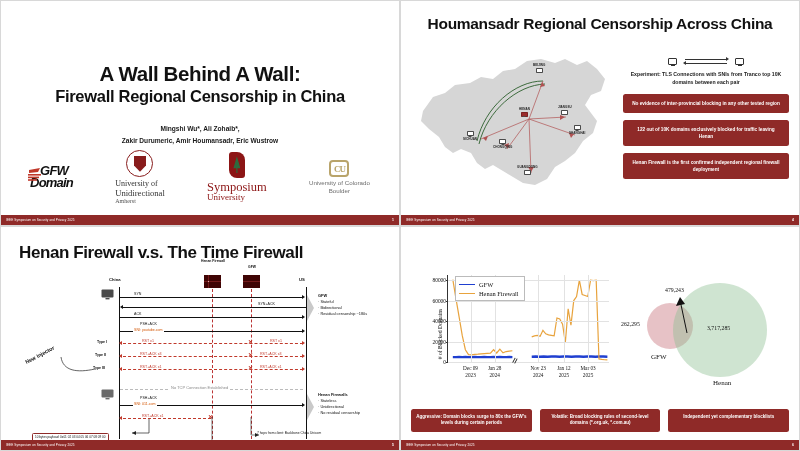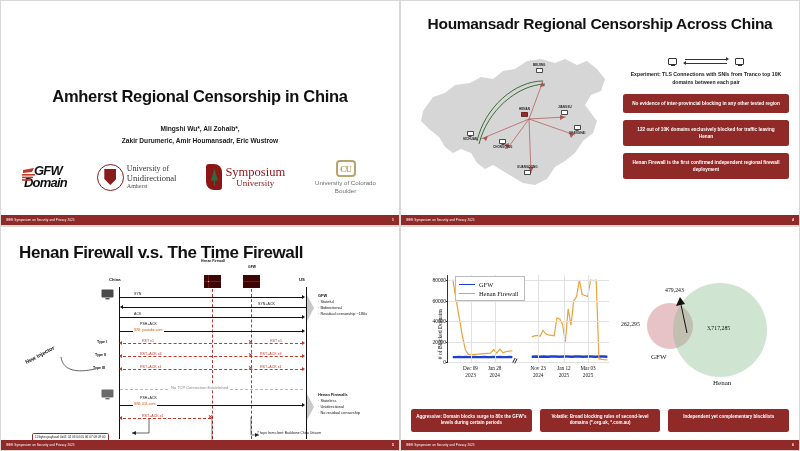--- a/index.html
+++ b/index.html
@@ -49,21 +49,21 @@
     font-size: 6.6px; font-weight: bold; color: #1a1a1a;
   }
   .s1 .authors1 { top: 124px; }
   .s1 .authors2 { top: 136px; }
 
   .logos {
     position: absolute; top: 150px; left: 8px; right: 8px;
     height: 52px;
     display: flex; align-items: center; justify-content: space-around;
   }
-  .logo { display: flex; align-items: center; }
+  .logo { display: flex; align-items: center; flex-direction: column; }
 
   
   .gfw-logo { flex-direction: column; align-items: flex-start; position: relative; }
   .gfw-bars { position: absolute; left: -2px; top: 2px; }
   .gfw-top { font-size: 13px; font-weight: 900; font-style: italic; color: #111;
              letter-spacing: -0.8px; line-height: .95; padding-left: 10px; }
   .gfw-bot { font-size: 13px; font-weight: 900; font-style: italic; color: #111;
              letter-spacing: -0.8px; line-height: .95; }
 
   
@@ -88,21 +88,21 @@
     width: 16px; height: 26px; background: #8c1515;
     border-radius: 3px 8px 3px 8px; position: relative;
     display:flex; align-items:center; justify-content:center;
   }
   .stan-mark::after {
     content:""; width: 7px; height: 17px; background: #2e6b3e;
     clip-path: polygon(50% 0, 100% 70%, 58% 70%, 58% 100%, 42% 100%, 42% 70%, 0 70%);
   }
   .stan-txt { font-family: "Liberation Serif", serif; color: #8c1515; line-height: 1.0; }
   .stan-txt .l1 { font-size: 12.5px; }
-  .stan-txt .l2 { font-size: 9px; text-align: center; }
+  .stan-txt .l2 { font-size: 9px; text-align: left; }
 
   
   .colo { flex-direction: column; align-items: center; gap: 2px; }
   .cu-mark {
     width: 20px; height: 17px; border: 2.2px solid #b9a46a; border-radius: 4px;
     display: flex; align-items: center; justify-content: center;
     font-size: 9px; font-weight: bold; color: #b9a46a;
     font-family: "Liberation Serif", serif; letter-spacing: -1px;
   }
   .colo-txt { font-size: 6.2px; color: #6d6d6d; text-align: center; line-height: 1.15; }
@@ -233,21 +233,22 @@
     flex: 1; background: #8f2a28; color: #fff; border-radius: 2.5px;
     padding: 5px 4px; text-align: center; font-size: 4.5px; font-weight: bold; line-height: 1.5;
   }
 </style>
 </head>
 <body>
 
 <div class="grid">
 
   <div class="slide s1">
-    <div class="subtitle">Amherst Regional Censorship in China</div>
+    <div class="title">A Wall Behind A Wall:</div>
+    <div class="subtitle">Firewall Regional Censorship in China</div>
     <div class="authors1">Mingshi Wu*, Ali Zohaib*,</div>
     <div class="authors2">Zakir Durumeric, Amir Houmansadr, Eric Wustrow</div>
 
     <div class="logos">
       <div class="logo gfw-logo">
         <svg class="gfw-bars" width="14" height="18" viewBox="0 0 14 18">
           <path d="M1 3 L12 1 L10 5 L1 6 Z" fill="#c0392b"></path>
           <rect x="0" y="7" width="13" height="1.6" fill="#c0392b"></rect>
           <rect x="0" y="9.6" width="11" height="1.6" fill="#c0392b"></rect>
           <rect x="0" y="12.2" width="9" height="1.6" fill="#c0392b"></rect>

